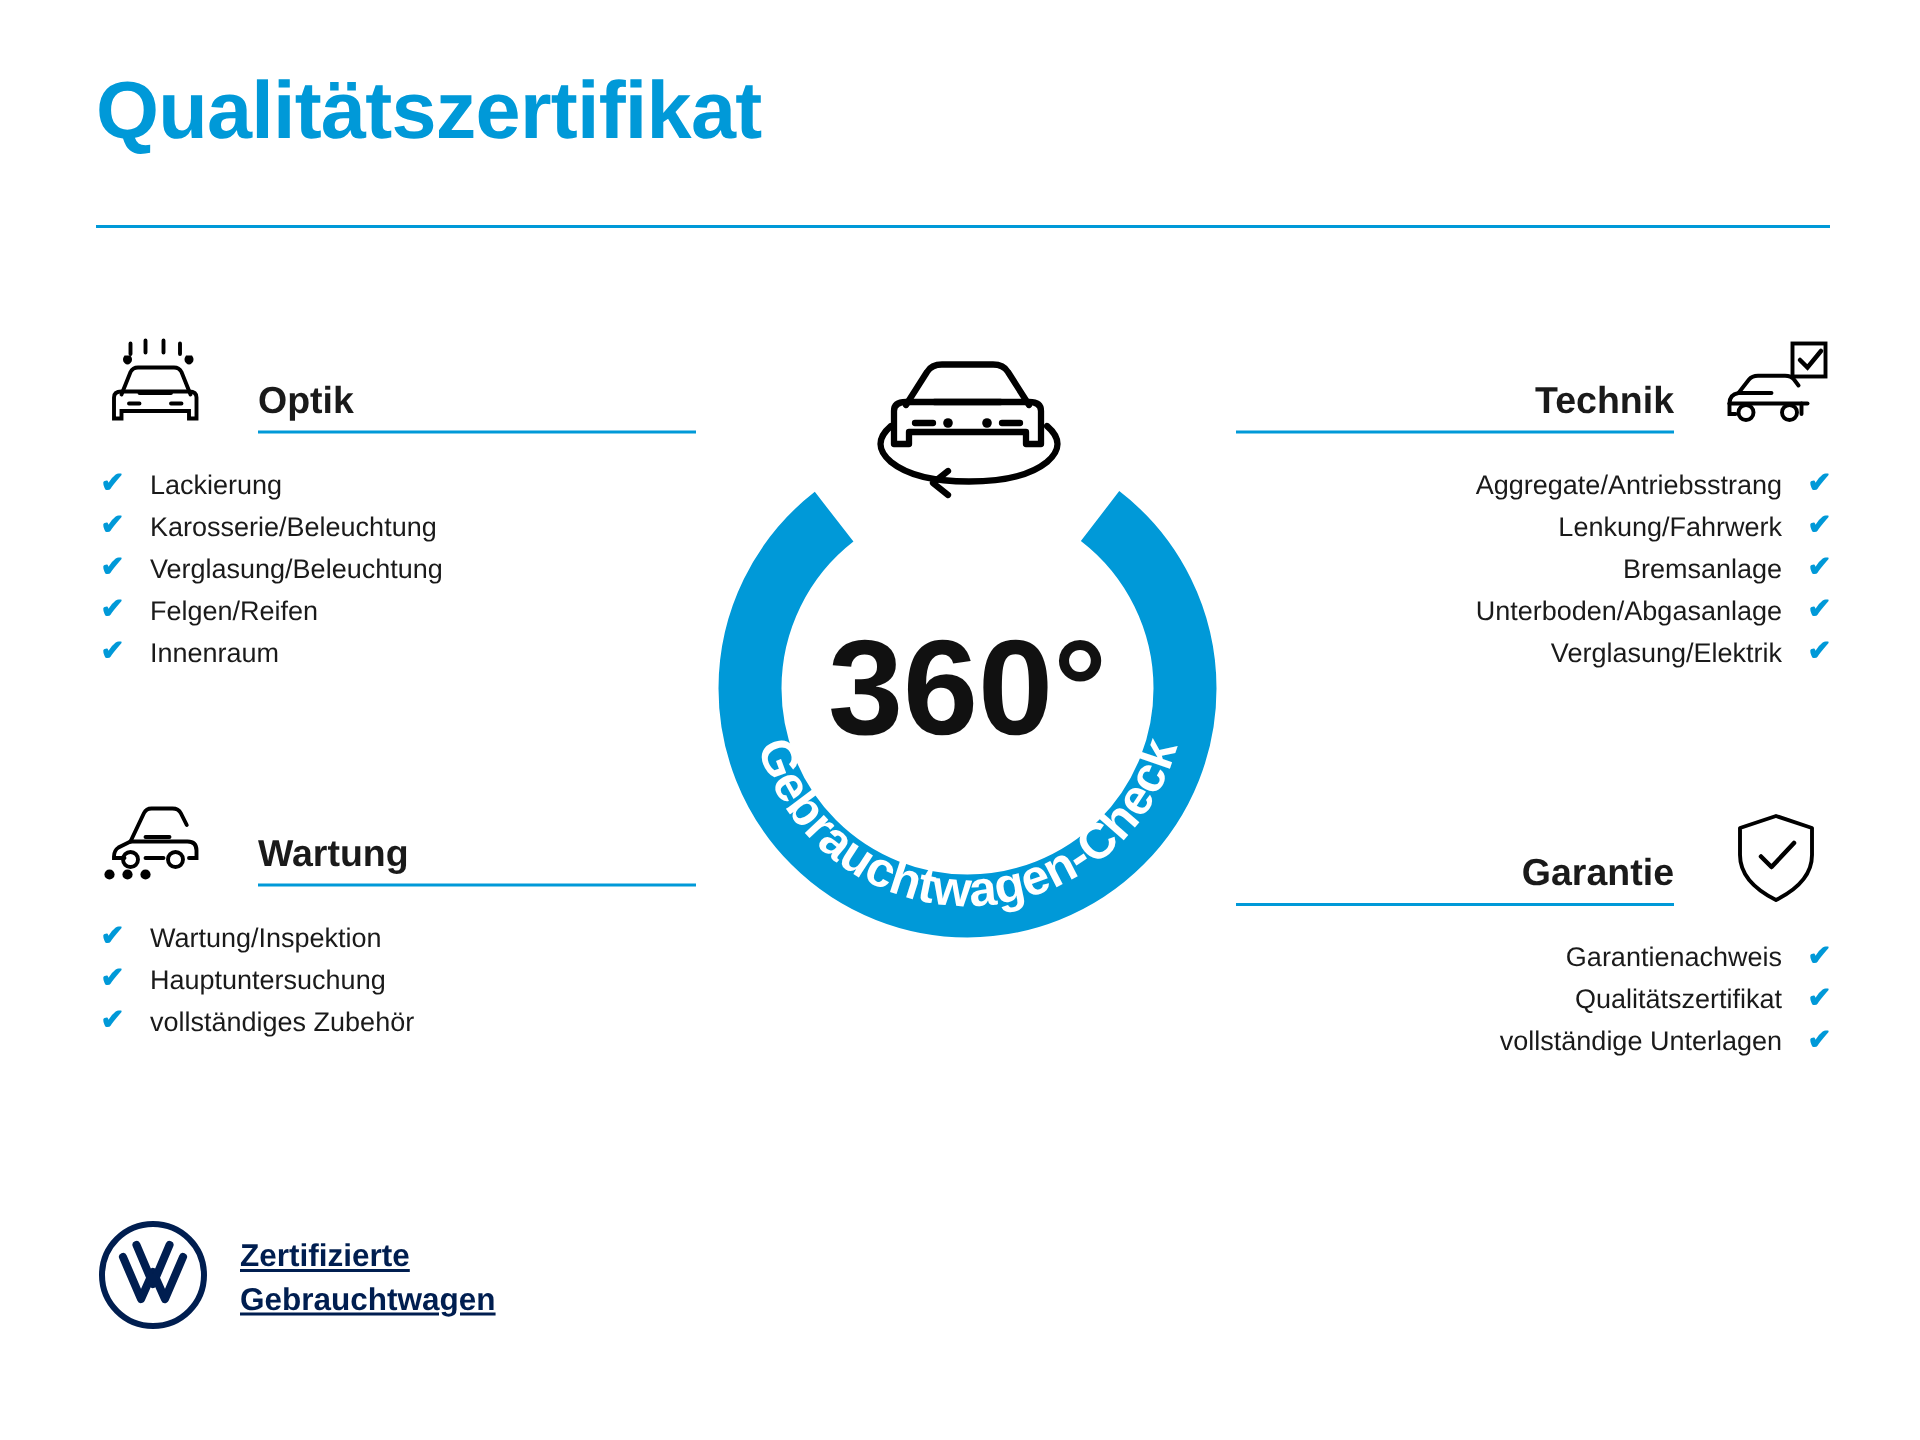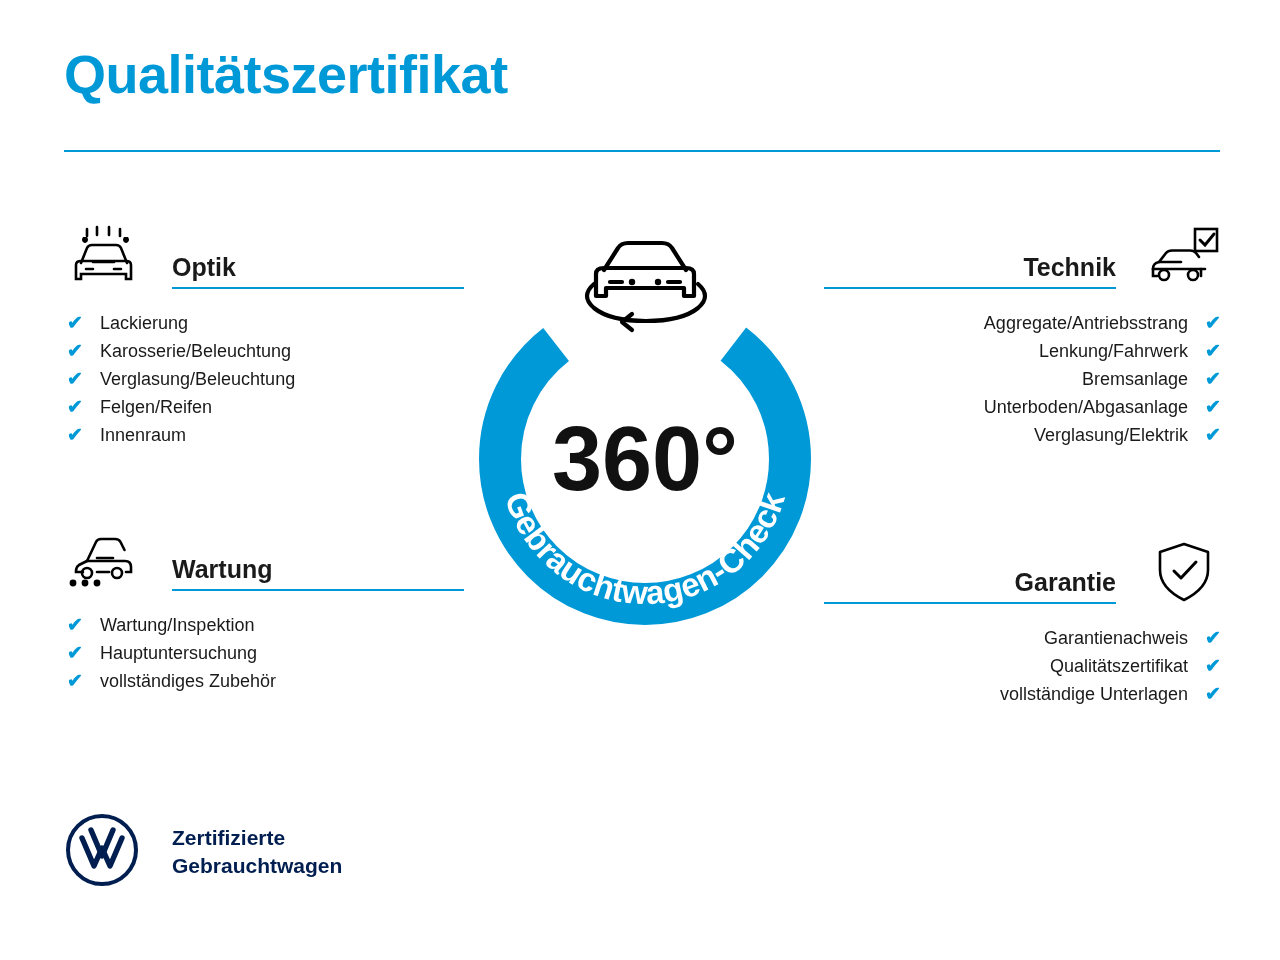--- a/index.html
+++ b/index.html
@@ -128,25 +128,26 @@
 
   
   .footer {
     position: absolute;
     left: 64px;
     top: 812px;
     display: flex;
     align-items: center;
   }
   .footer-text {
-    margin-left: 32px;
+    margin-left: 20px;
     font-size: 21px;
     font-weight: bold;
     color: #001e50;
     line-height: 1.35;
+    text-decoration: underline;
   }
   .footer-text span { display: block; }
 </style>
 </head>
 <body>
 
 <div class="header">
   <h1 class="header-title">Qualitätszertifikat</h1>
 </div>
 <div class="header-rule"></div>

